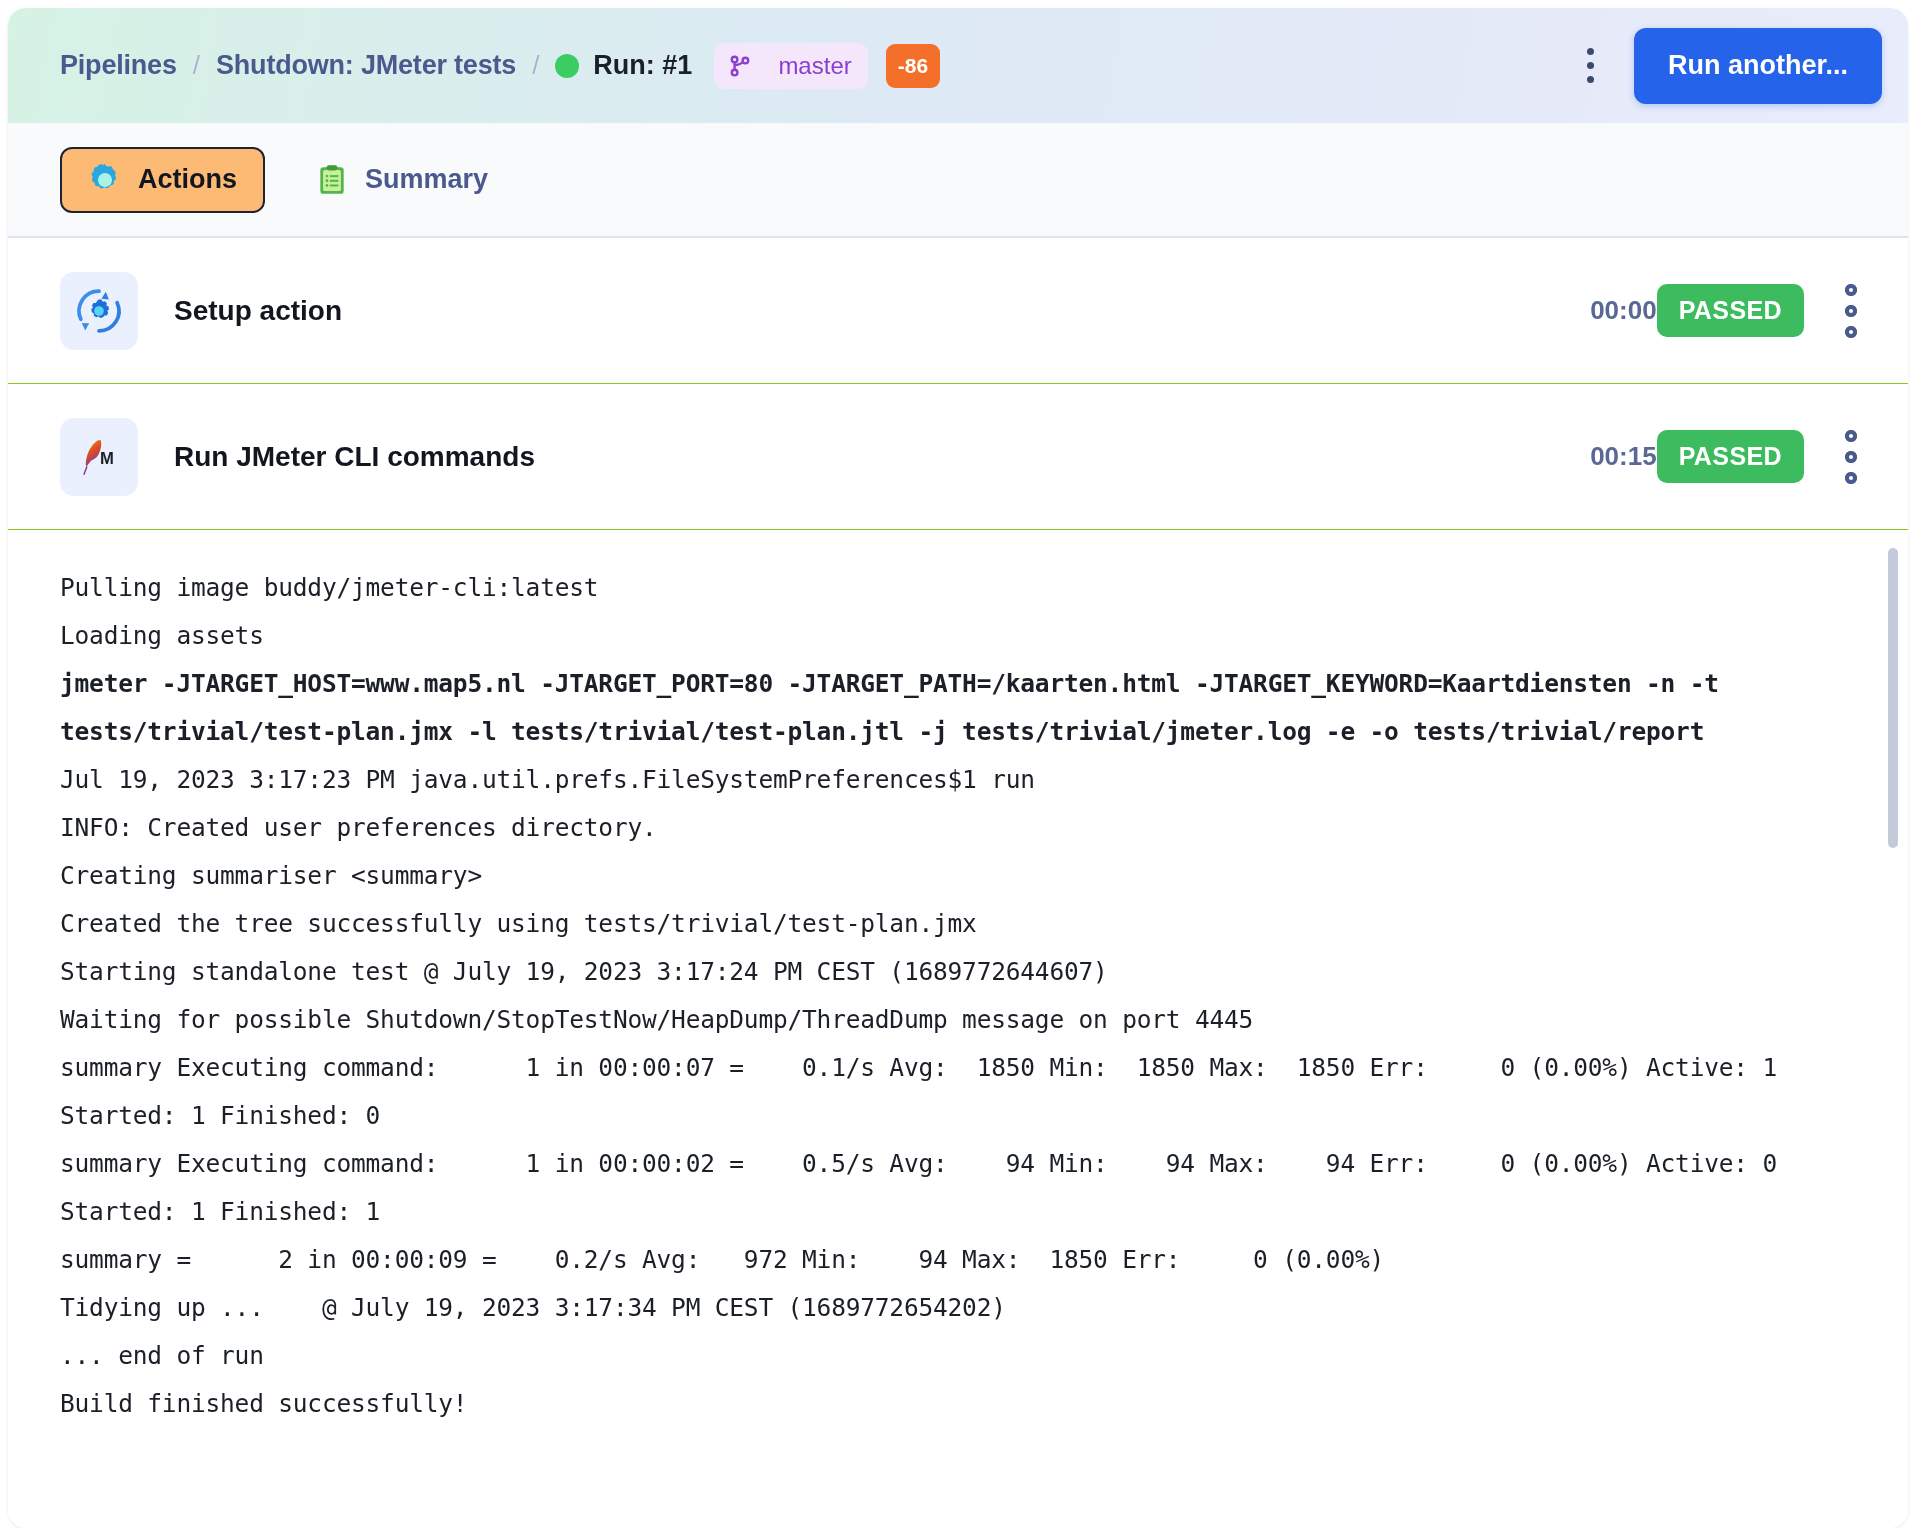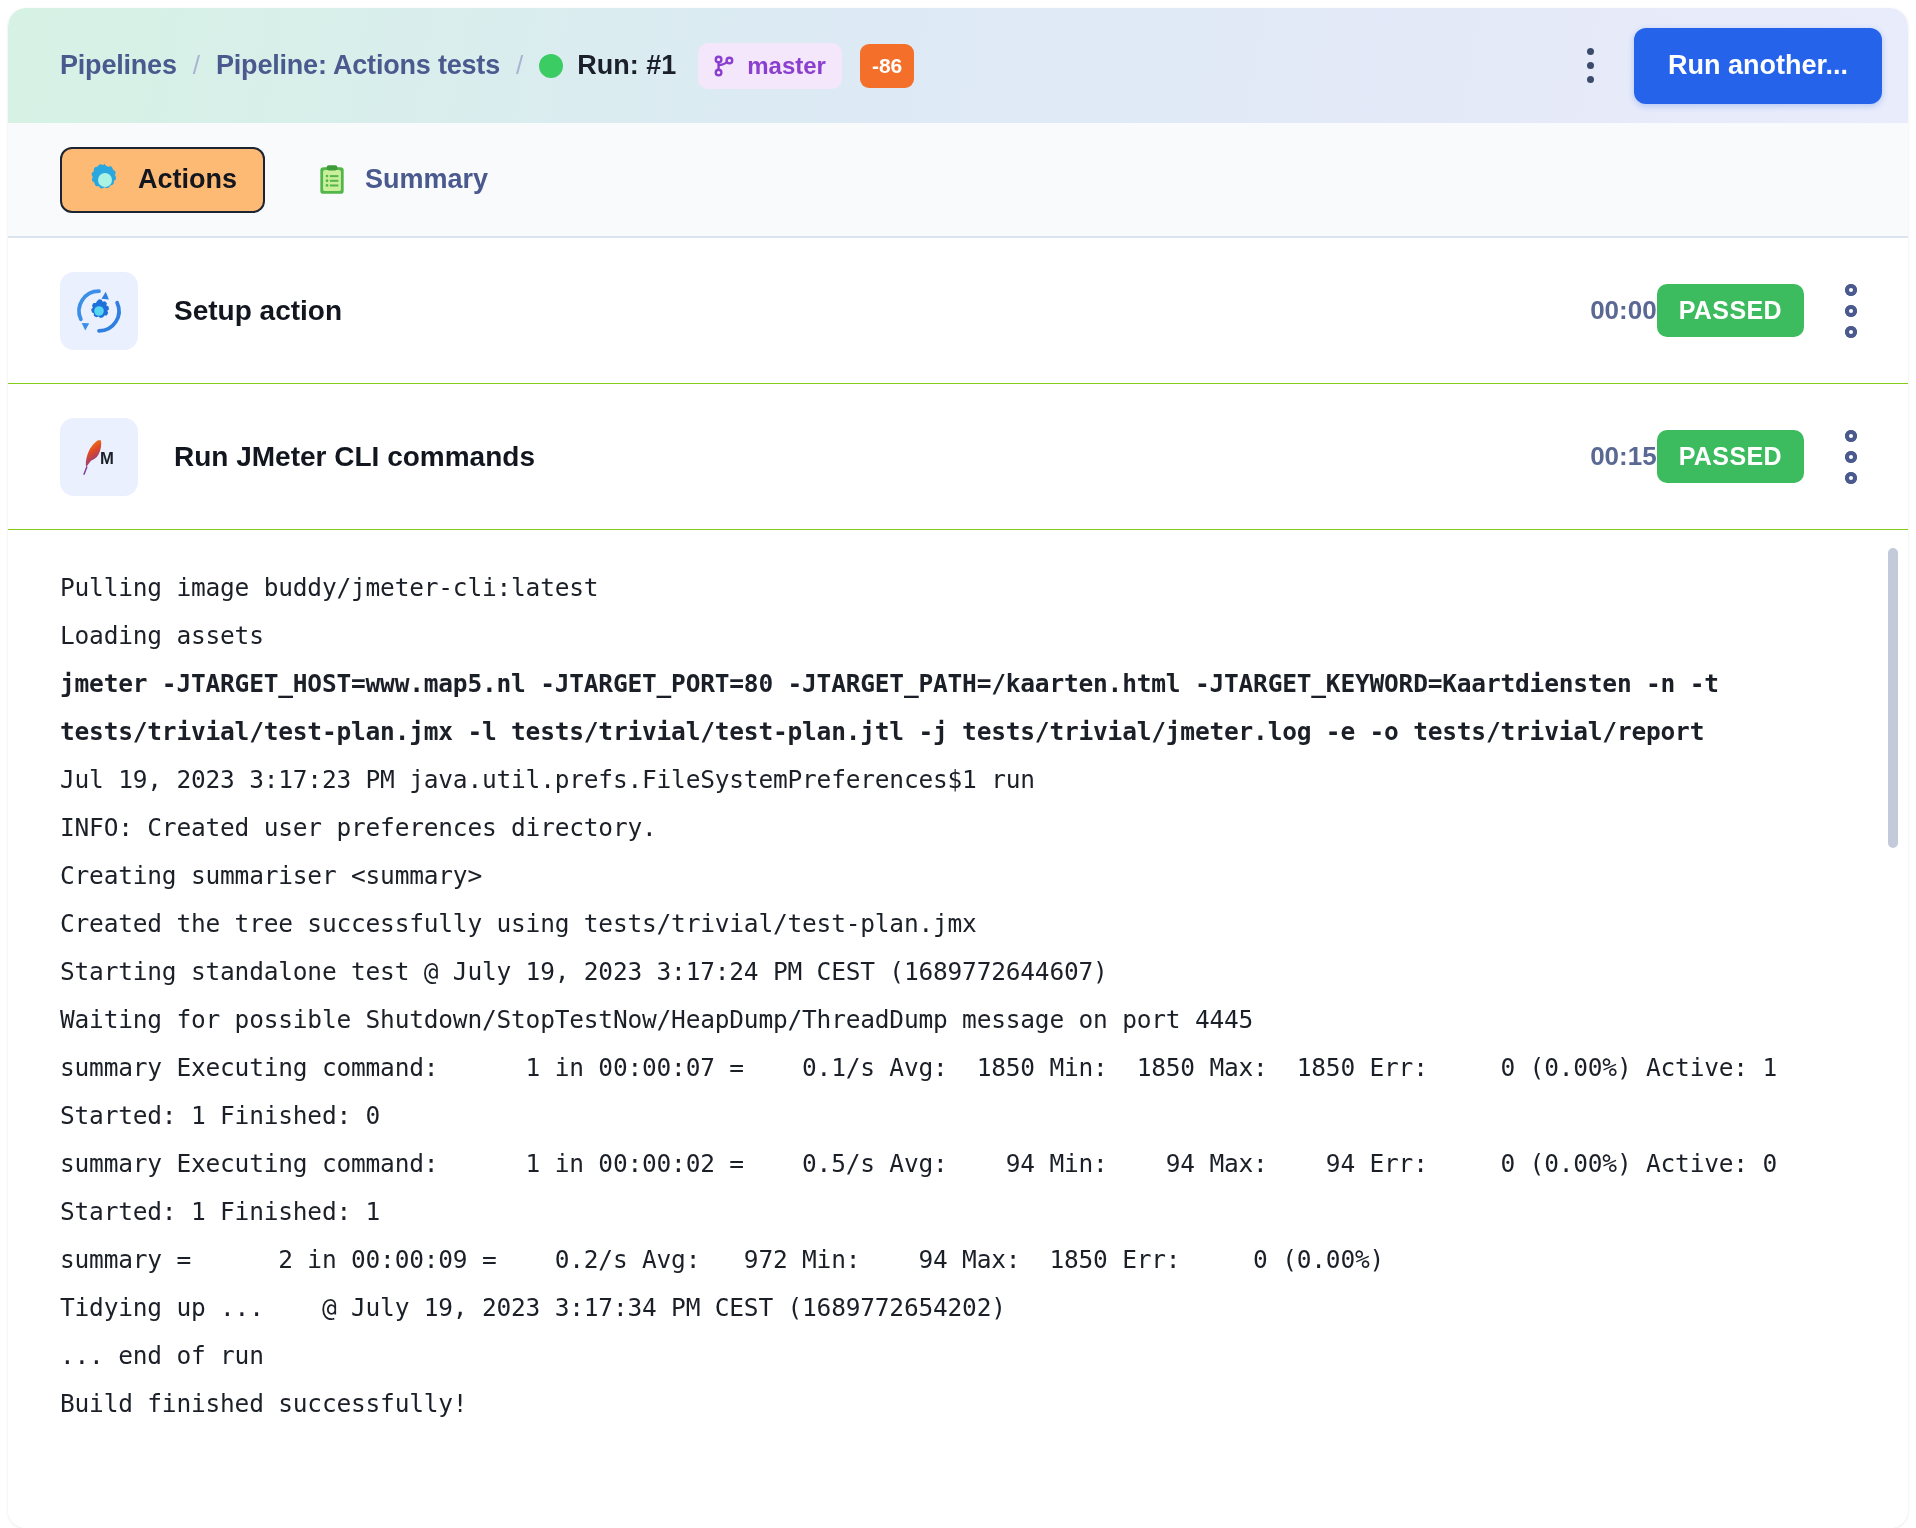--- a/index.html
+++ b/index.html
@@ -61,28 +61,28 @@
   }
   .run-label {
     font-size: 27px;
     font-weight: 700;
     color: #1b1f2b;
     white-space: nowrap;
   }
   .branch-pill {
     display: inline-flex;
     align-items: center;
-    gap: 10px;
+    gap: 25px;
     background: #f4e6fb;
     color: #8b3fcf;
     border-radius: 10px;
     padding: 9px 16px 9px 13px;
     margin-left: 22px;
     font-size: 24px;
-    font-weight: 700;
+    font-weight: 400;
     white-space: nowrap;
     cursor: pointer;
   }
   .branch-pill svg { display: block; }
   .delta-pill {
     background: #f4702a;
     color: #ffffff;
     border-radius: 9px;
     padding: 10px 12px;
     font-size: 21px;
@@ -237,21 +237,21 @@
 </head>
 <body>
 
 <div class="page">
   <div class="card">
 
     <div class="header">
       <div class="crumbs">
         <span class="crumb-link">Pipelines</span>
         <span class="crumb-sep">/</span>
-        <span class="crumb-link">Pipeline: Actions tests</span>
+        <span class="crumb-link">Shutdown: JMeter tests</span>
         <span class="crumb-sep">/</span>
         <span class="status-dot"></span>
         <span class="run-label">Run: #1</span>
         <span class="branch-pill">
           <span>
             <svg width="26" height="26" viewBox="0 0 24 24" fill="none" stroke="#8b3fcf" stroke-width="2.2" stroke-linecap="round">
               <circle cx="7" cy="6" r="2.6"></circle>
               <circle cx="7" cy="18" r="2.6"></circle>
               <circle cx="17" cy="7" r="2.6"></circle>
               <path d="M7 8.6v6.8"></path>

